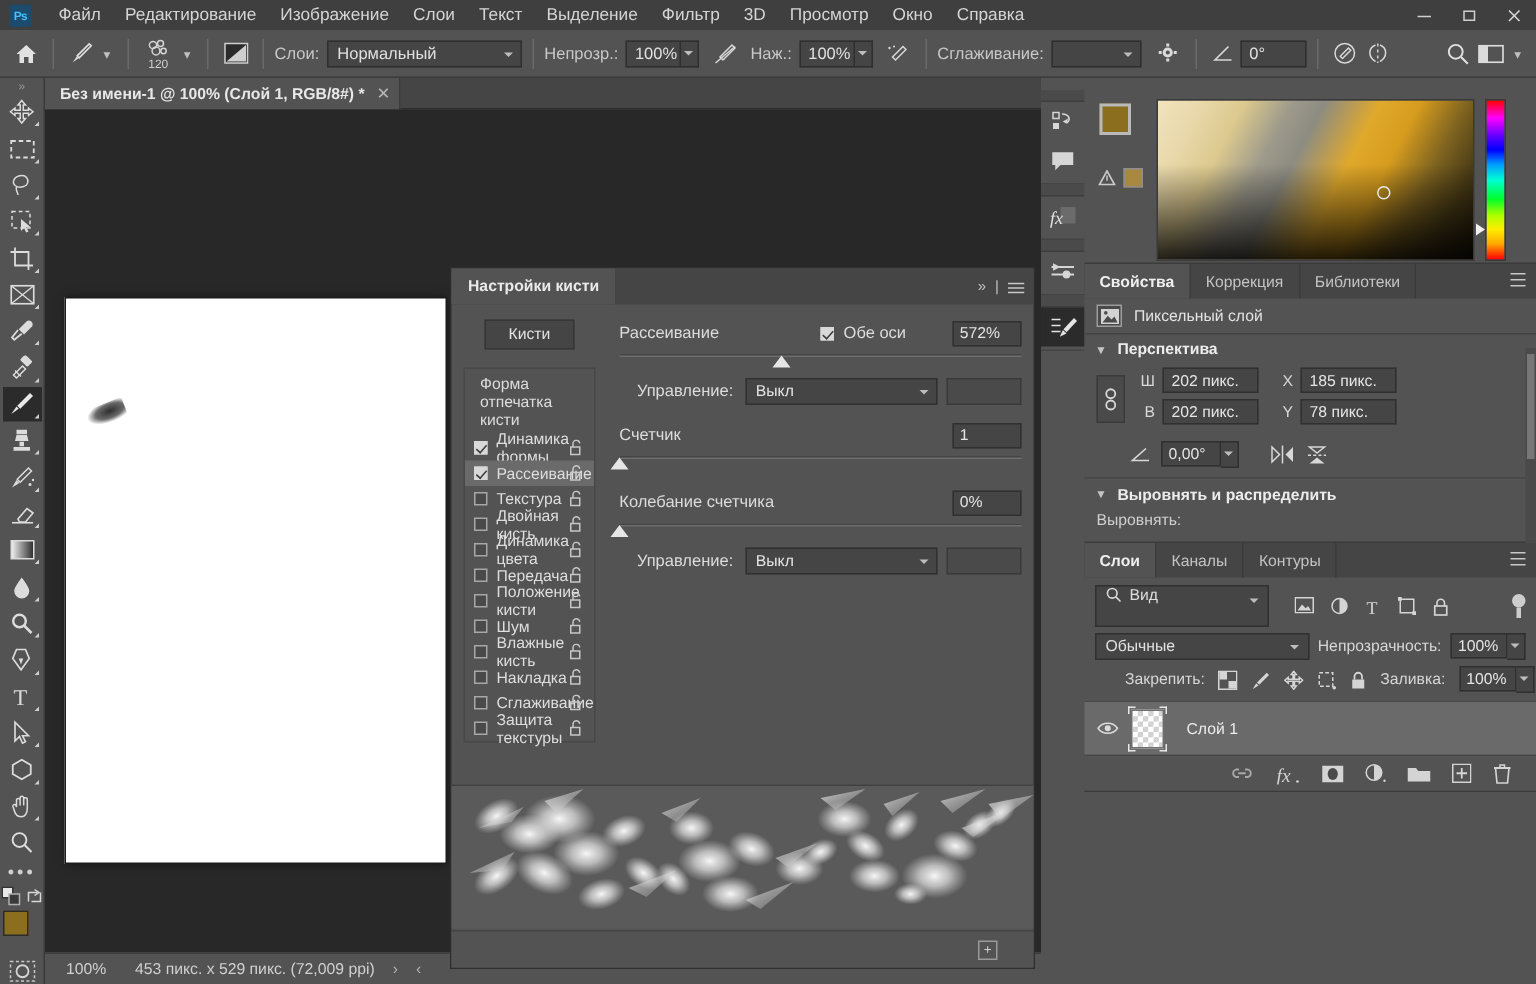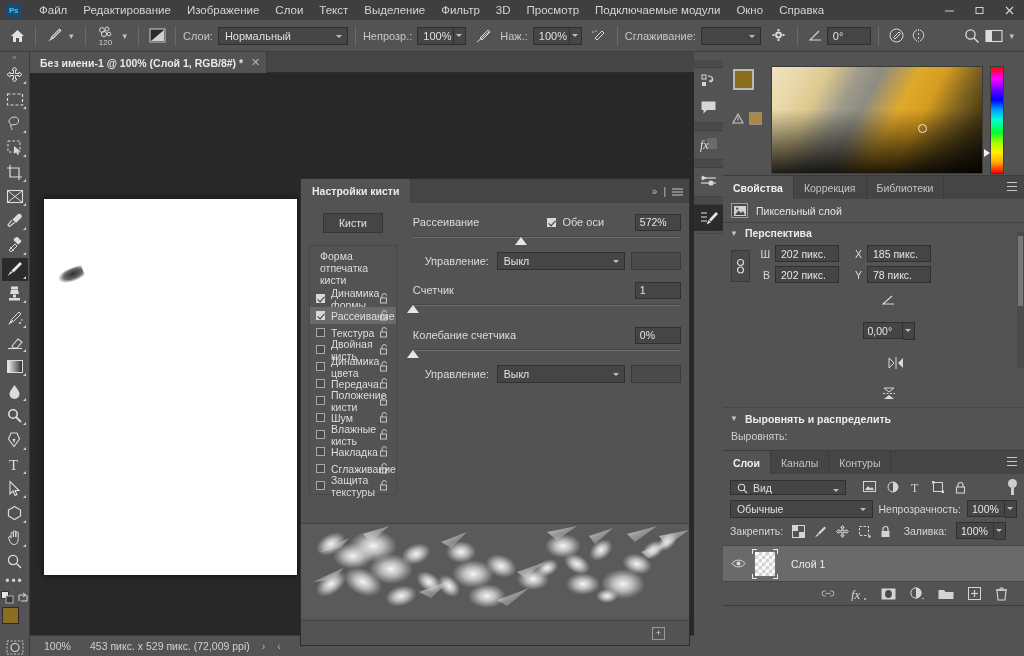--- a/index.html
+++ b/index.html
@@ -322,33 +322,33 @@
     width: 19px; height: 32px; background: #4a4a4a; border: 1px solid #3a3a3a;
     display: flex; align-items: center; justify-content: center; color: #d8d8d8;
     margin-right: 7px;
   }
   .pfield-row { display: flex; align-items: center; margin-bottom: 4px; }
   .pf-lbl { width: 13px; text-align: right; font-size: 10.5px; color: #d8d8d8; margin-right: 5px; }
   .pf-box {
     width: 64px; height: 17px; background: #454545; border: 1px solid #303030;
     font-size: 10.5px; color: #e5e5e5; padding-left: 5px; display: flex; align-items: center;
   }
-  .prop-angle { display: flex; align-items: center; padding: 3px 0 6px 30px; gap: 16px; flex-direction: column; }
+  .prop-angle { display: flex; align-items: center; padding: 3px 0 6px 30px; gap: 6px; }
   .ang-box {
     width: 40px; height: 17px; background: #454545; border: 1px solid #303030;
     font-size: 10.5px; color: #e5e5e5; padding-left: 4px; display: flex; align-items: center;
   }
   .prop-align { padding-bottom: 8px; }
   .align-sub { font-size: 10.5px; color: #cfcfcf; padding: 3px 0 0 8px; }
 
   
   .lay-filter { display: flex; align-items: center; padding: 5px 7px 4px 7px; gap: 5px; }
   .lf-sel {
-    width: 116px; height: 15px; background: #454545; border: 1px solid #303030;
-    display: flex; align-items: flex-end; padding-left: 6px; gap: 5px;
+    width: 116px; height: 28px; background: #454545; border: 1px solid #303030;
+    display: flex; align-items: flex-start; padding-left: 6px; gap: 5px;
     font-size: 10.5px; color: #dedede; position: relative;
   }
   .lf-sel::after {
     content: ""; position: absolute; right: 6px; top: 8px;
     border-left: 3.5px solid transparent; border-right: 3.5px solid transparent;
     border-top: 3.5px solid #bdbdbd;
   }
   .lf-icons { display: flex; gap: 11px; margin-left: 12px; color: #d5d5d5; }
   .lf-toggle { margin-left: auto; width: 9px; height: 17px; }
   .lf-toggle .knob { width: 9px; height: 9px; border-radius: 50%; background: #cdcdcd; }
@@ -362,21 +362,21 @@
   .blend-sel::after {
     content: ""; position: absolute; right: 6px; top: 7px;
     border-left: 3.5px solid transparent; border-right: 3.5px solid transparent;
     border-top: 3.5px solid #bdbdbd;
   }
   .opa-lbl { font-size: 10.5px; color: #d6d6d6; margin-left: auto; }
   .opa-box {
     width: 38px; height: 17px; background: #454545; border: 1px solid #303030;
     font-size: 10.5px; color: #e5e5e5; padding-left: 4px; display: flex; align-items: center;
   }
-  .lock-row { display: flex; align-items: center; padding: 0 18px 5px 7px; gap: 9px; }
+  .lock-row { display: flex; align-items: center; padding: 0 7px 5px 7px; gap: 9px; margin-left: 20px; }
   .lock-lbl { font-size: 10.5px; color: #d6d6d6; }
   .layer-item {
     height: 36px; display: flex; align-items: center; border-top: 1px solid #474747;
     position: relative; padding-left: 4px;
   }
   .layer-item.sel { background: #6a6a6a; }
   .eye { width: 22px; display: flex; align-items: center; justify-content: center; color: #d8d8d8; }
   .lthumb-wrap { position: relative; width: 34px; height: 30px; }
   .lthumb {
     position: absolute; left: 5px; top: 2px; width: 22px; height: 26px;
@@ -412,21 +412,20 @@
     <div class="ps-logo">Ps</div>
     <div class="menu-item">Файл</div>
     <div class="menu-item">Редактирование</div>
     <div class="menu-item">Изображение</div>
     <div class="menu-item">Слои</div>
     <div class="menu-item">Текст</div>
     <div class="menu-item">Выделение</div>
     <div class="menu-item">Фильтр</div>
     <div class="menu-item">3D</div>
     <div class="menu-item">Просмотр</div>
-    <div class="menu-item">Подключаемые модули</div>
     <div class="menu-item">Окно</div>
     <div class="menu-item">Справка</div>
     <div class="win-btns">
       <div class="win-btn">
         <svg width="11" height="11" viewBox="0 0 11 11">
             <line x1="1" y1="6" x2="10" y2="6" stroke="#d0d0d0" stroke-width="1"></line>
           </svg>
       </div>
       <div class="win-btn">
         <svg width="11" height="11" viewBox="0 0 11 11">

